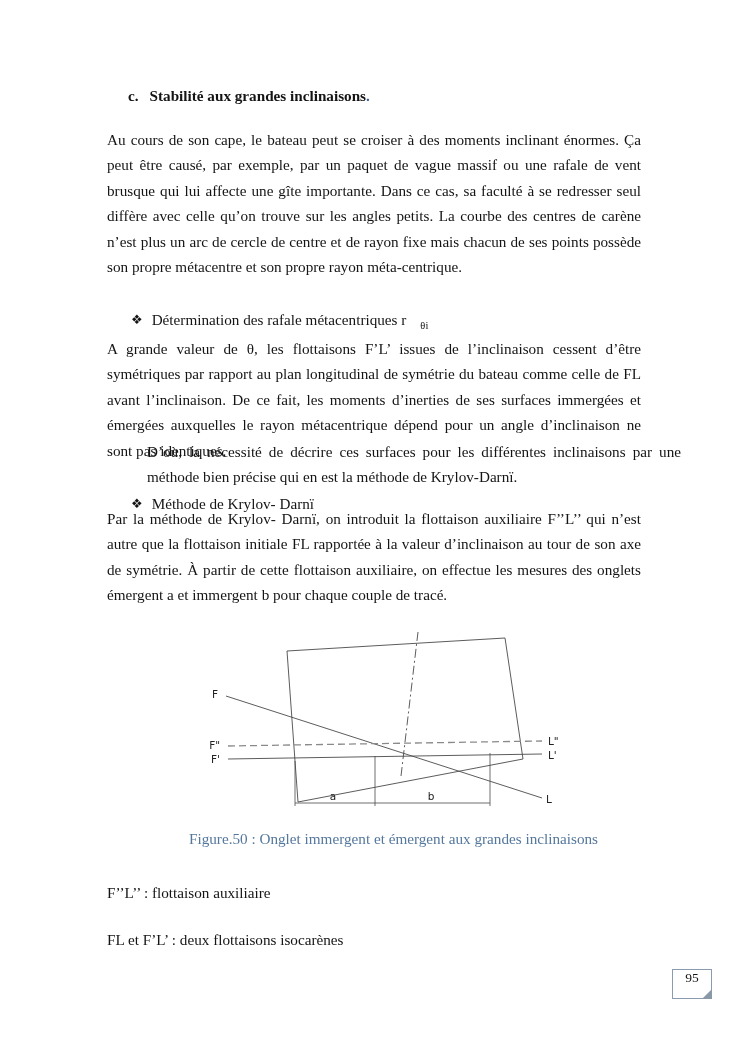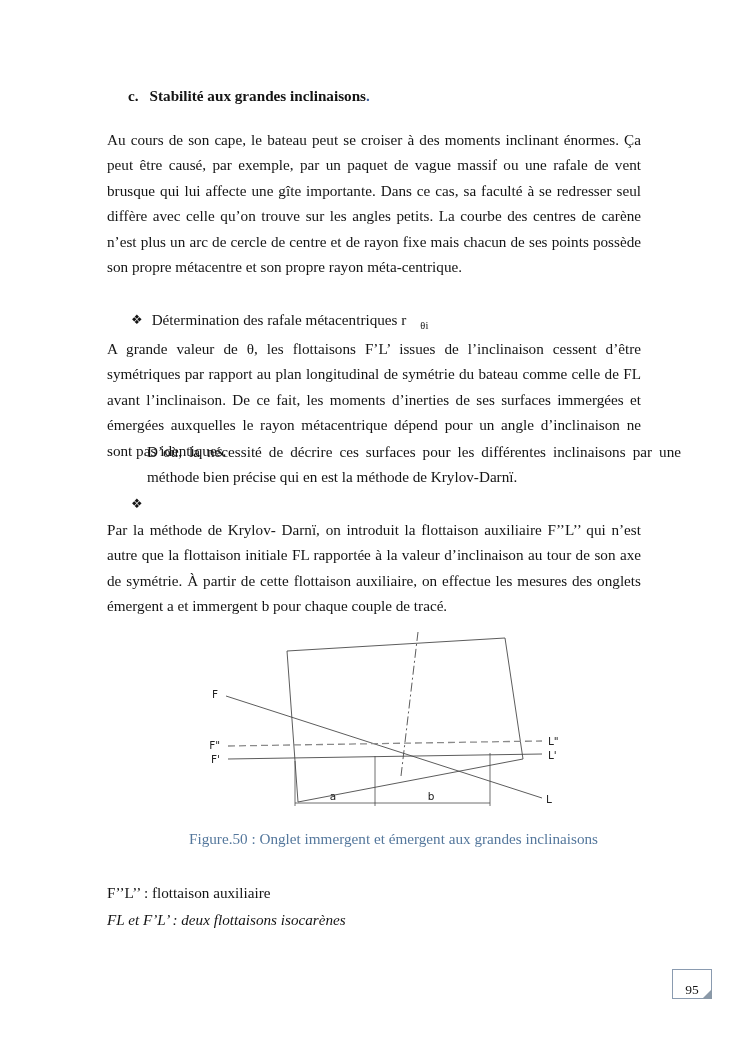--- a/index.html
+++ b/index.html
@@ -28,21 +28,21 @@
   .para {
     position: absolute;
     left: 107px;
     width: 534px;
     text-align: justify;
     line-height: 25.4px;
   }
   .p1 { top: 127px; }
   .p2 { top: 336px; }
   .p3 { top: 439px; margin-left: 40px; }
-  .p4 { top: 517px; }
+  .p4 { top: 506px; }
   .bullet {
     position: absolute;
     left: 131px;
     display: flex;
     gap: 9px;
     line-height: 25.4px;
     white-space: nowrap;
   }
   .b1 { top: 307px; }
   .b2 { top: 491px; }
@@ -69,30 +69,30 @@
     color: var(--caption, #54779c);
     font-size: 15.2px;
     margin-left: 21px;
   }
   .legend {
     position: absolute;
     left: 107px;
     line-height: 25.4px;
   }
   .l1 { top: 880px; text-align: center; }
-  .l2 { top: 907px; font-style: italic; }
+  .l2 { top: 927px; }
   .pagenum {
     position: absolute;
     left: 672px;
     top: 969px;
     width: 40px;
     height: 30px;
     border: 1px solid #8a9bb0;
     display: flex;
-    align-items: flex-end;
+    align-items: flex-start;
     justify-content: center;
     font-size: 13.5px;
     background: #ffffff;
   }
   .fold {
     position: absolute;
     right: -1px;
     bottom: -1px;
     width: 0;
     height: 0;
@@ -116,20 +116,21 @@
     <span class="b-marker">❖</span>
     <span class="b-text"><span>Détermination des rafale métacentriques r</span><sub class="sub">θi</sub></span>
   </div>
 
   <p class="para p2">A grande valeur de θ, les flottaisons F’L’ issues de l’inclinaison cessent d’être symétriques par rapport au plan longitudinal de symétrie du bateau comme celle de FL avant l’inclinaison. De ce fait, les moments d’inerties de ses surfaces immergées et émergées auxquelles le rayon métacentrique dépend pour un angle d’inclinaison ne sont pas identiques.</p>
 
   <p class="para p3">D’où, la nécessité de décrire ces surfaces pour les différentes inclinaisons par une méthode bien précise qui en est la méthode de Krylov-Darnï.</p>
 
   <div class="bullet b2">
     <span class="b-marker">❖</span>
+    <span class="b-text">Méthode de Krylov- Darnï</span>
   </div>
 
   <p class="para p4">Par la méthode de Krylov- Darnï, on introduit la flottaison auxiliaire F’’L’’ qui n’est autre que la flottaison initiale FL rapportée à la valeur d’inclinaison au tour de son axe de symétrie.  À partir de cette flottaison auxiliaire, on effectue les mesures des onglets émergent a et immergent b pour chaque couple de tracé.</p>
 
   <div class="figure">
     <svg viewBox="0 0 400 190" width="400" height="190">
       <polygon class="stroke" points="107,23 325,10 343,131 118,174"></polygon>
       <line class="stroke dashdot" x1="238" y1="4" x2="221" y2="148"></line>
       <line class="stroke" x1="46" y1="68" x2="362" y2="170"></line>
       <line class="dashed" x1="48" y1="118" x2="362" y2="113"></line>

